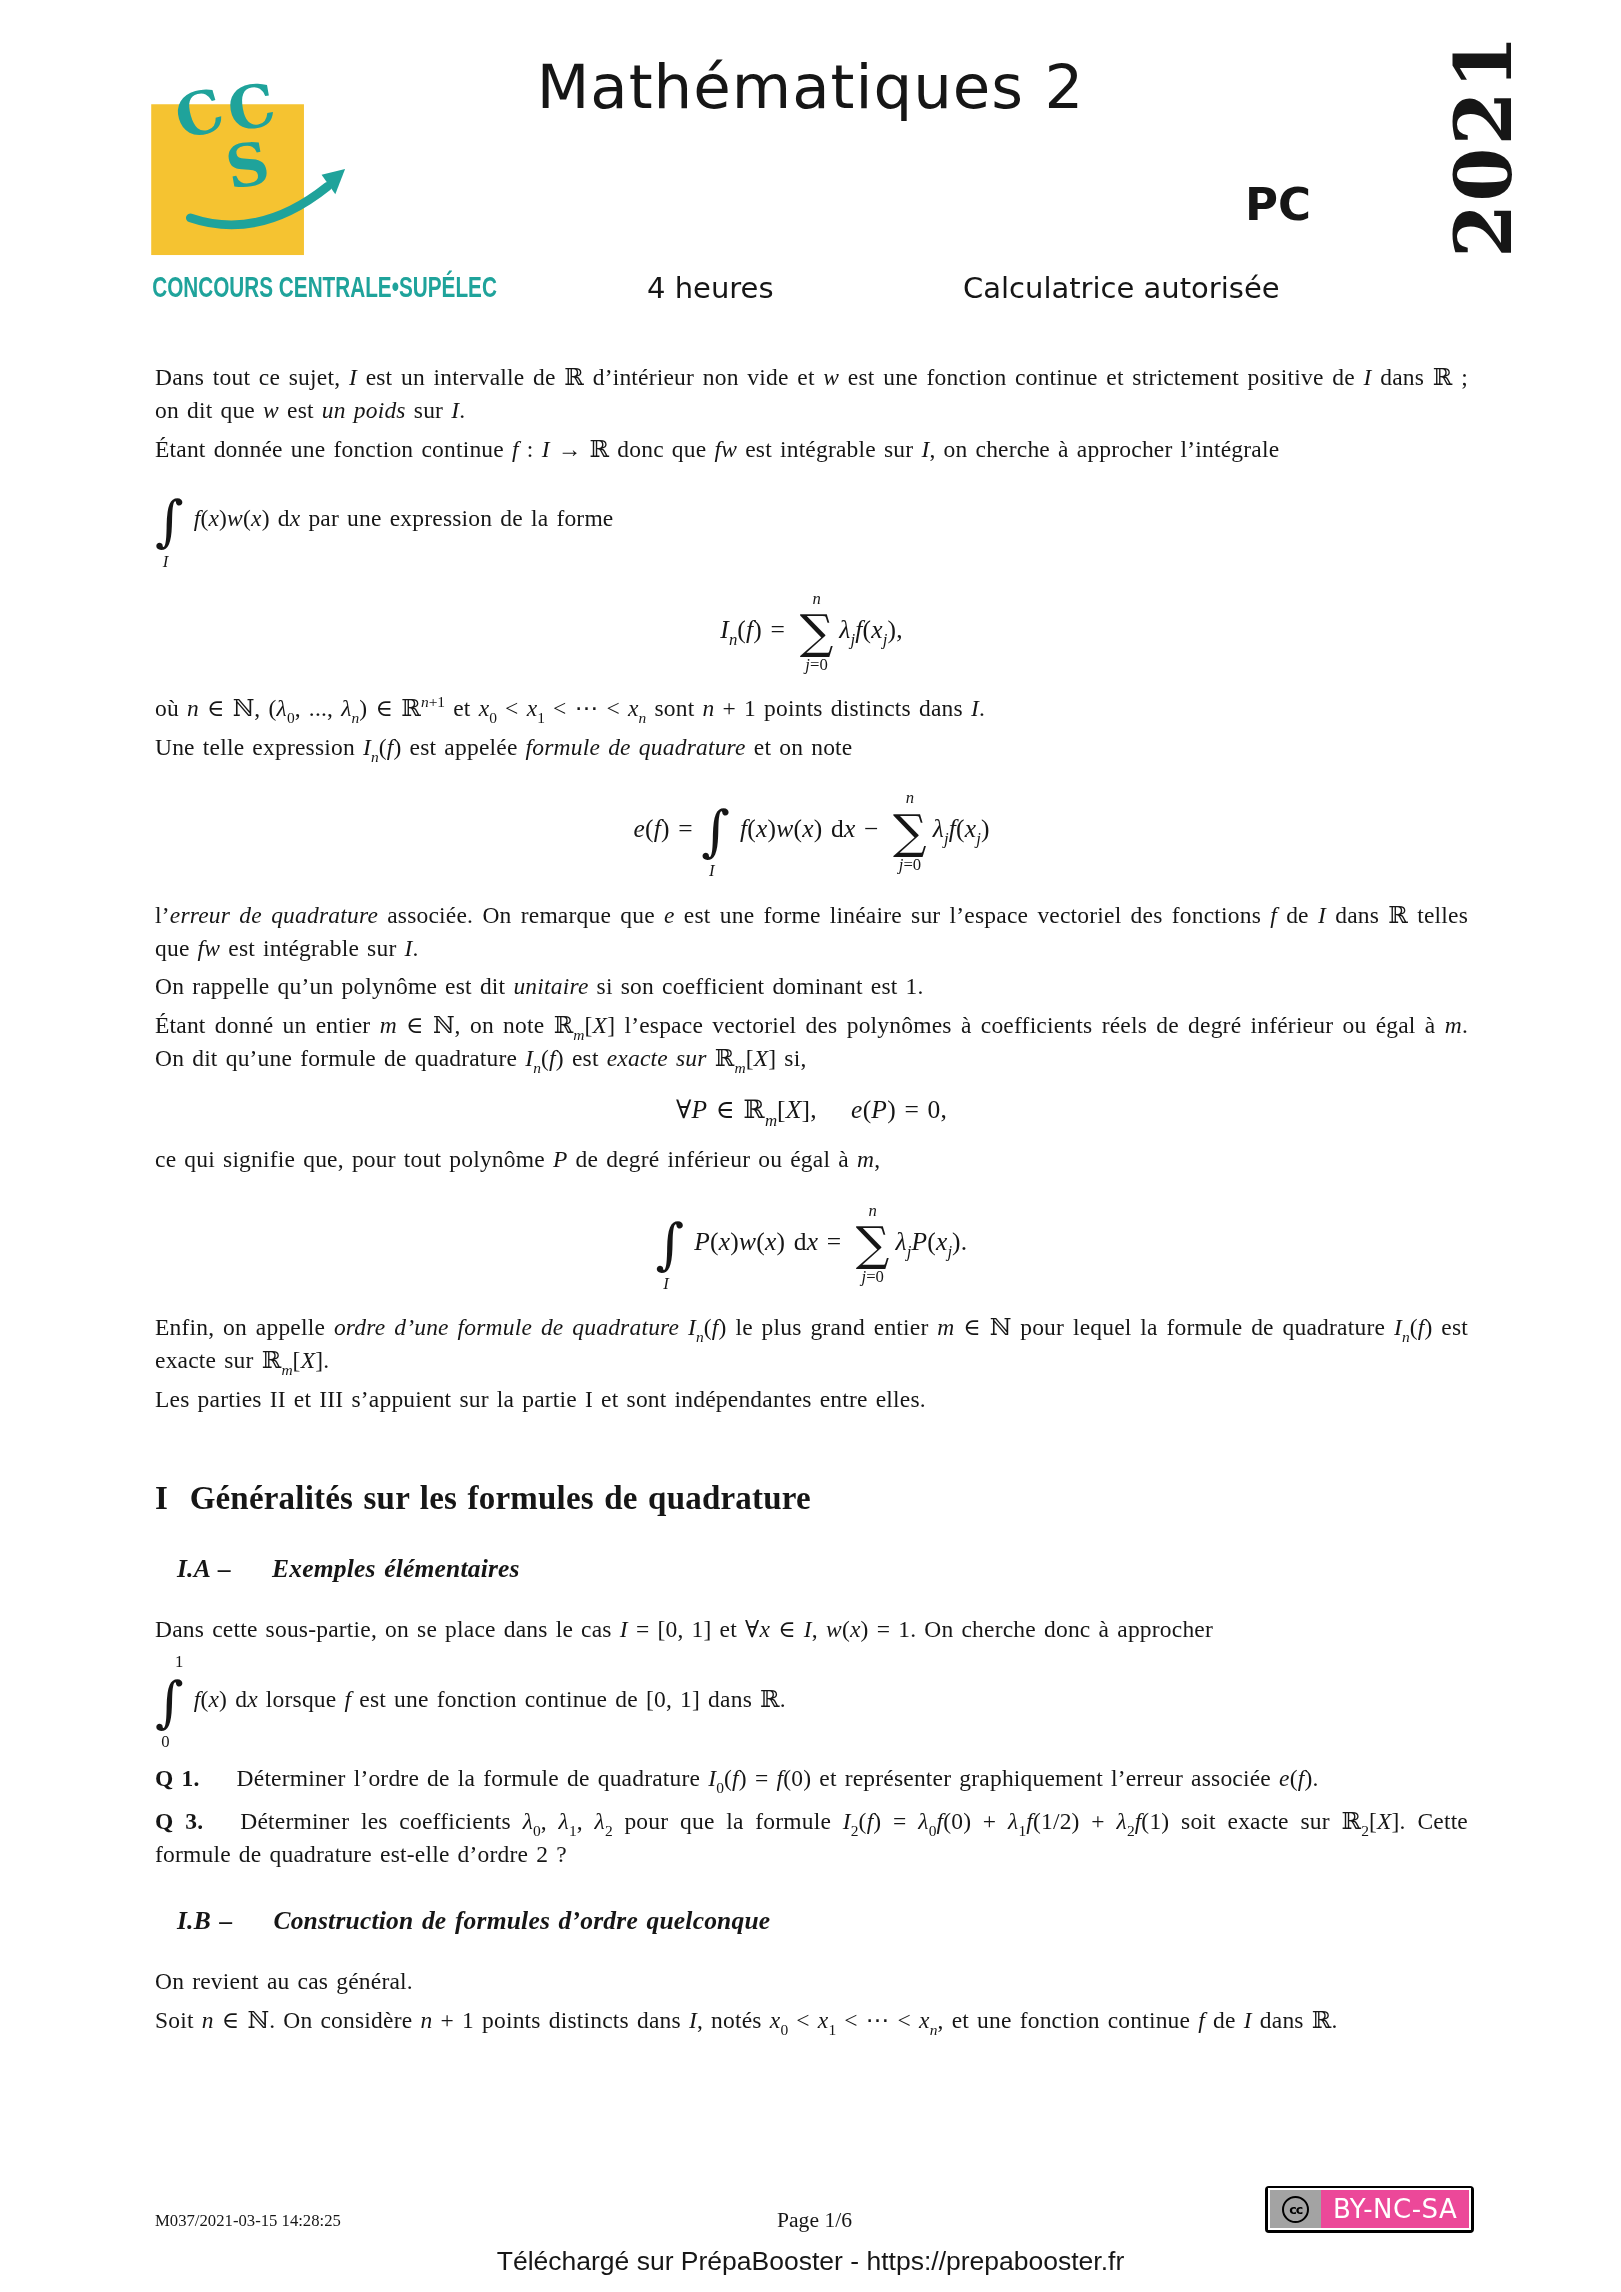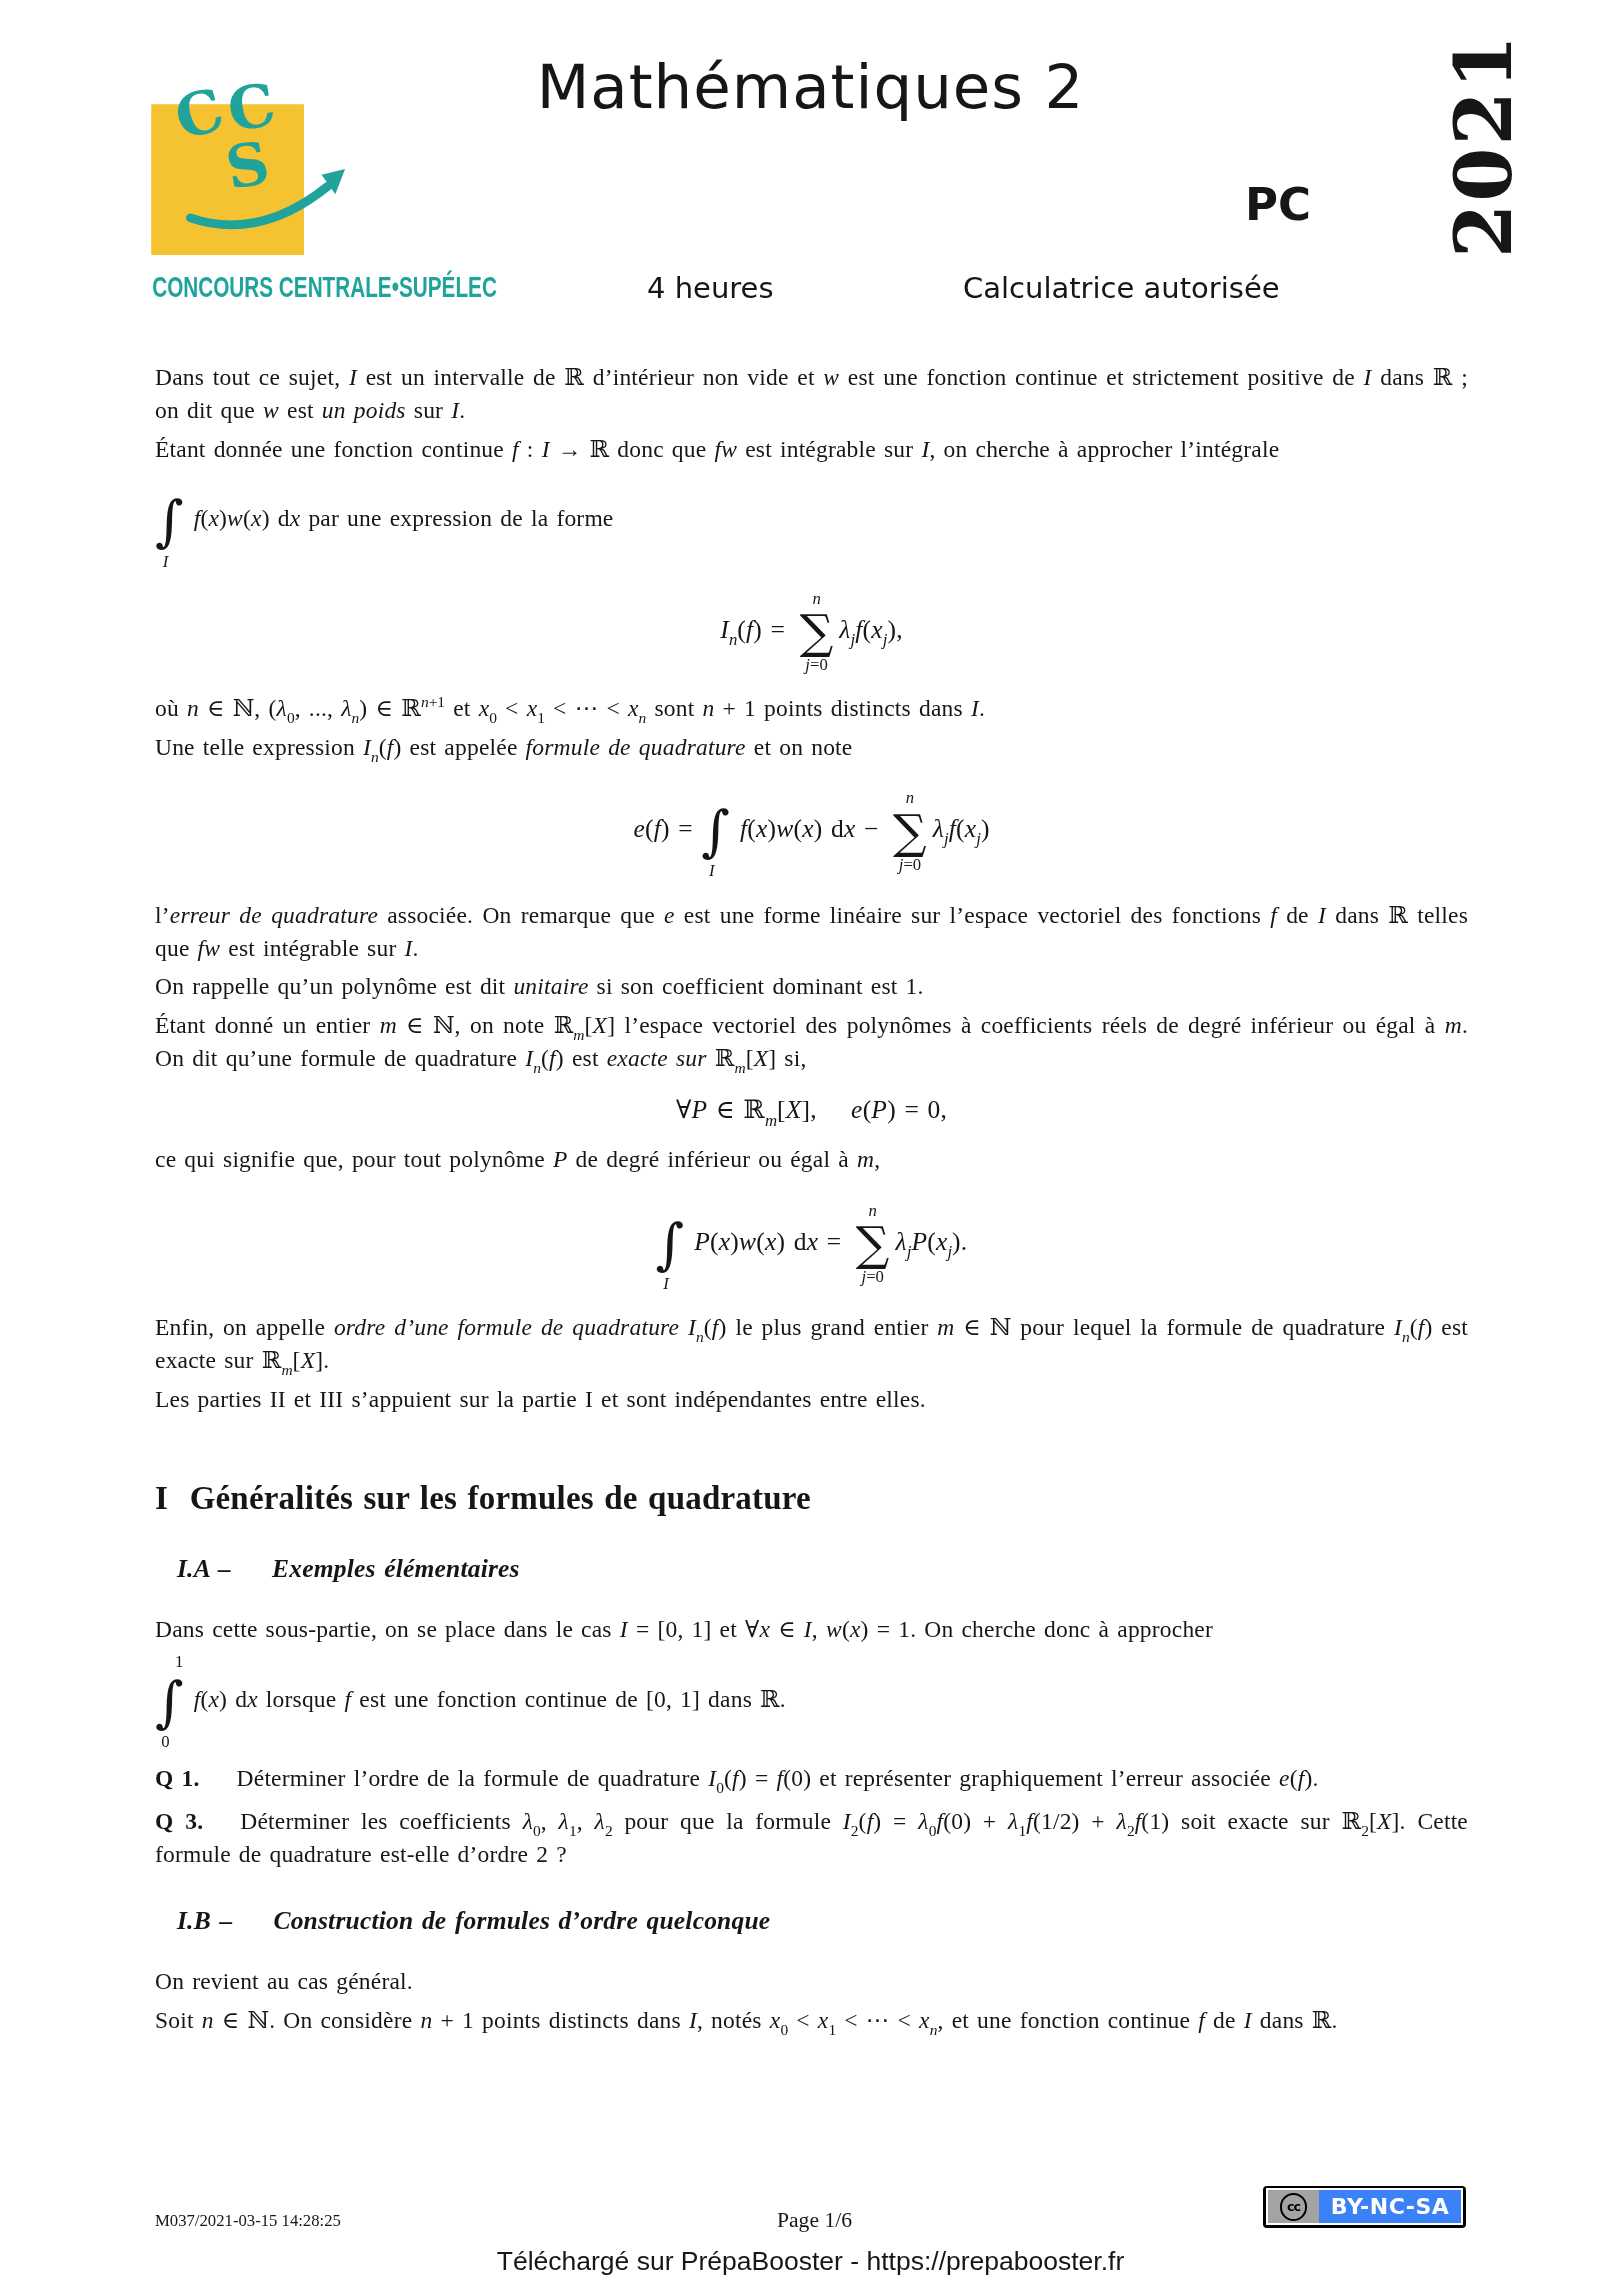--- a/index.html
+++ b/index.html
@@ -43,28 +43,28 @@
   .h1 .hnum{margin-right:21.6px;}
   .h2{font-weight:bold;font-style:italic;font-size:25.5px;line-height:1.2;margin:35px 0 29px;}
   .h2 .hnum{margin-right:41px;margin-left:22px;}
   .q{margin:9.8px 0;}
   .qlabel{font-weight:bold;margin-right:37px;margin-top:12px;}
   
   .footer{margin-top:auto;flex:0 0 auto;padding-bottom:15.7px;}
   .footrow{position:relative;height:51px;margin:0 147px 0 155px;}
   .ref{position:absolute;left:0;bottom:5.9px;font-size:16.7px;text-align:right;}
   .pageno{position:absolute;left:50%;transform:translateX(-50%);bottom:3.9px;font-size:21.6px;}
-  .ccbadge{position:absolute;right:8px;top:0;display:inline-flex;background:#000;padding:2.9px;border-radius:3.9px;}
+  .ccbadge{position:absolute;right:0;top:0;display:inline-flex;background:#000;padding:2.9px;border-radius:3.9px;}
   .cc-inner{display:flex;align-items:stretch;border:2px solid #fff;}
   .cc-left{background:#a3a3a3;display:flex;align-items:center;justify-content:center;width:51px;}
   .cc-circle{display:inline-flex;align-items:center;justify-content:center;width:23.5px;height:23.5px;
              border:2.9px solid #000;border-radius:50%;font-family:"DejaVu Sans",sans-serif;
              font-weight:bold;font-size:12.7px;color:#000;letter-spacing:-1px;}
-  .cc-text{background:#3b82f6;color:#fff;display:flex;align-items:center;padding:3.9px 11.8px;
-           font-family:"DejaVu Sans","Liberation Sans",sans-serif;font-weight:bold;font-size:22px;letter-spacing:0.5px;}
+  .cc-text{background:#ec4899;color:#fff;display:flex;align-items:center;padding:3.9px 11.8px;
+           font-family:"DejaVu Sans","Liberation Sans",sans-serif;font-weight:normal;font-size:26px;letter-spacing:0.5px;}
   .download{text-align:center;margin-top:9.8px;font-family:"Liberation Sans","DejaVu Sans",sans-serif;font-size:26.5px;}
 </style>
 </head>
 <body>
 
 <div class="page">
 
   <header class="header">
     <svg class="logo" viewBox="0 0 360 240" aria-hidden="true">
       <rect x="2" y="36" width="156" height="154" fill="#f5c331"></rect>

